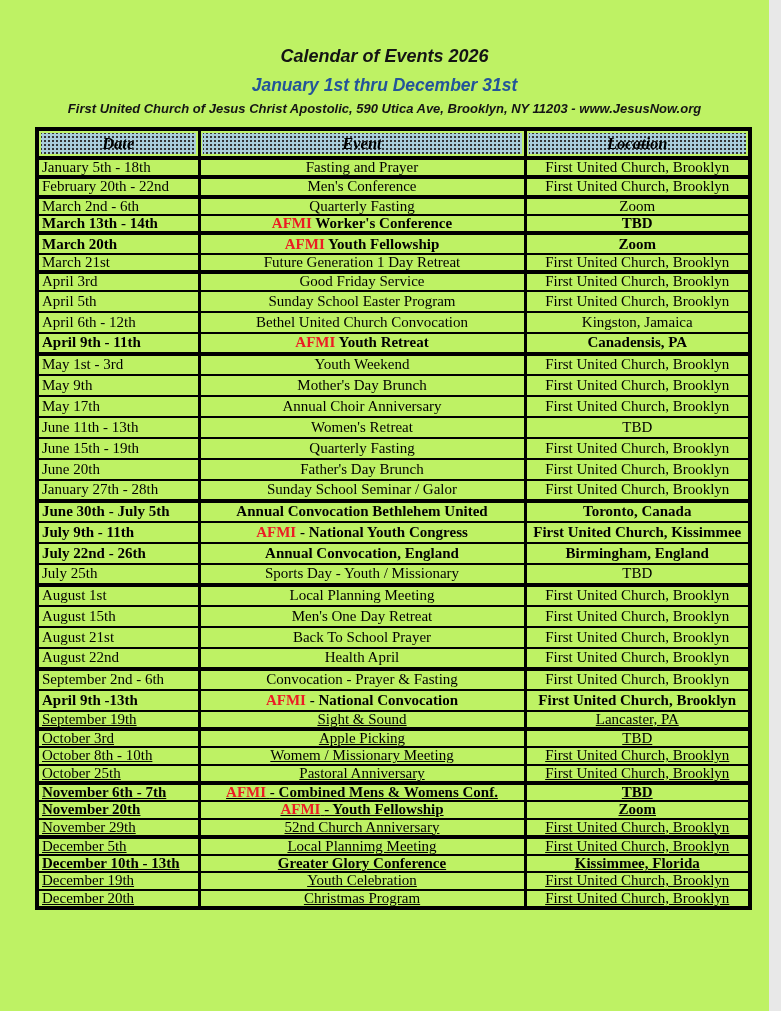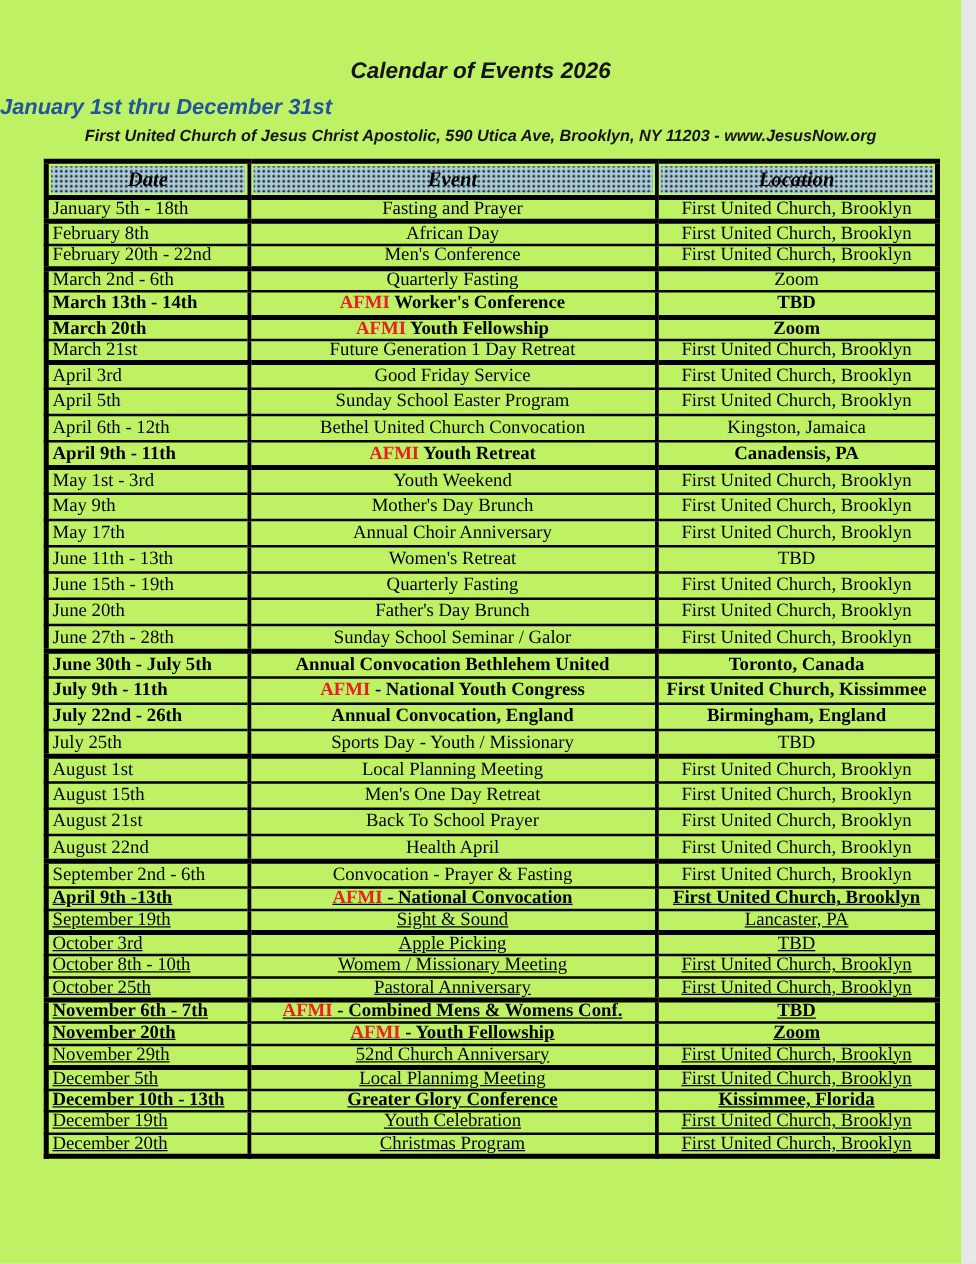--- a/index.html
+++ b/index.html
@@ -6,21 +6,21 @@
   .page{
     position:relative;width:769px;height:1011px;background:#bef264;
     font-family:"Liberation Serif",serif;color:#000;overflow:hidden;
   }
   .title{
     padding-top:46px;text-align:center;
     font-family:"Liberation Sans",sans-serif;font-weight:bold;font-style:italic;
     font-size:18px;line-height:20px;color:#141414;
   }
   .subtitle{
-    margin-top:9px;text-align:left;
+    margin-top:9px;text-align:center;
     font-family:"Liberation Sans",sans-serif;font-weight:bold;font-style:italic;
     font-size:17.5px;line-height:20px;color:#24549A;
   }
   .org-line{
     margin-top:6px;text-align:center;
     font-family:"Liberation Sans",sans-serif;font-weight:bold;font-style:italic;
     font-size:13px;line-height:15px;color:#141414;
   }
   table.events{
     margin:11px 0 0 35px;width:713px;table-layout:fixed;
@@ -76,25 +76,20 @@
         <th>Event</th>
         <th>Location</th>
       </tr>
     </thead>
     <tbody id="rows">
         <tr class="thick">
           <td class="date">January 5th - 18th</td>
           <td class="event">Fasting and Prayer</td>
           <td class="loc">First United Church, Brooklyn</td>
         </tr>
-        <tr class="">
-          <td class="date">February 8th</td>
-          <td class="event">African Day</td>
-          <td class="loc">First United Church, Brooklyn</td>
-        </tr>
         <tr class="thick">
           <td class="date">February 20th - 22nd</td>
           <td class="event">Men's Conference</td>
           <td class="loc">First United Church, Brooklyn</td>
         </tr>
         <tr class="">
           <td class="date">March 2nd - 6th</td>
           <td class="event">Quarterly Fasting</td>
           <td class="loc">Zoom</td>
         </tr>
@@ -157,21 +152,21 @@
           <td class="date">June 15th - 19th</td>
           <td class="event">Quarterly Fasting</td>
           <td class="loc">First United Church, Brooklyn</td>
         </tr>
         <tr class="">
           <td class="date">June 20th</td>
           <td class="event">Father's Day Brunch</td>
           <td class="loc">First United Church, Brooklyn</td>
         </tr>
         <tr class="thick">
-          <td class="date">June 27th - 28th</td>
+          <td class="date">January 27th - 28th</td>
           <td class="event">Sunday School Seminar / Galor</td>
           <td class="loc">First United Church, Brooklyn</td>
         </tr>
         <tr class="bold ">
           <td class="date">June 30th - July 5th</td>
           <td class="event">Annual Convocation Bethlehem United</td>
           <td class="loc">Toronto, Canada</td>
         </tr>
         <tr class="bold ">
           <td class="date">July 9th - 11th</td>

